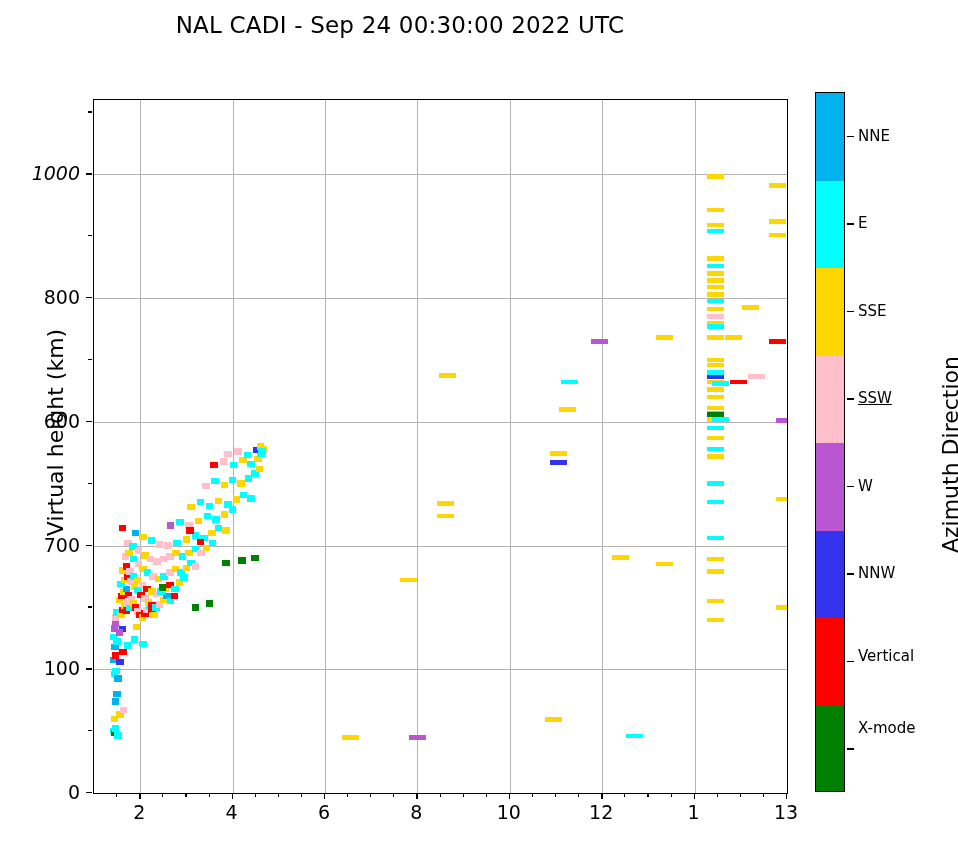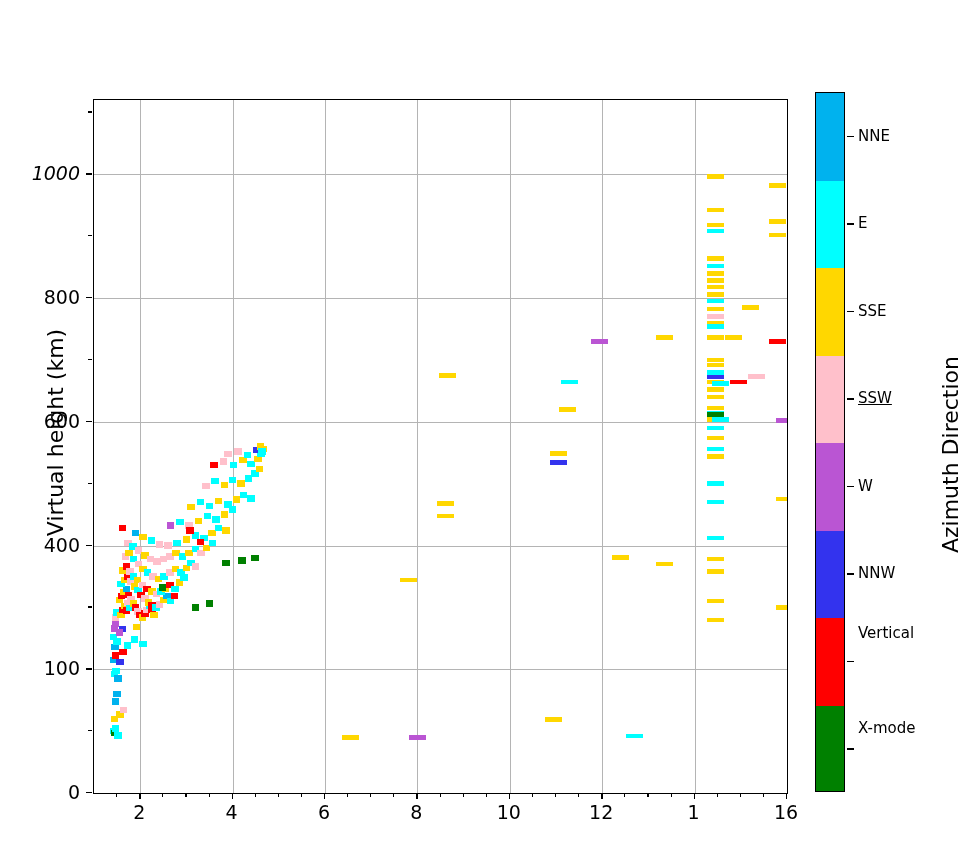--- a/index.html
+++ b/index.html
@@ -174,20 +174,21 @@
   
   .mark {
     position: absolute;
   }
 </style>
 </head>
 <body>
 
 <div id="root">
 
+  <div id="chart-title">NAL CADI - Sep 24 00:30:00 2022 UTC</div>
 
   <div id="plot-frame">
     <div id="plot-inner">
         <div class="gridline-v" style="left: 46.2px;"></div>
         <div class="gridline-v" style="left: 138.6px;"></div>
         <div class="gridline-v" style="left: 231px;"></div>
         <div class="gridline-v" style="left: 323.4px;"></div>
         <div class="gridline-v" style="left: 415.8px;"></div>
         <div class="gridline-v" style="left: 508.2px;"></div>
         <div class="gridline-v" style="left: 600.6px;"></div>
@@ -482,24 +483,24 @@
       <div class="tick-y-minor" style="top: 111.375px;"></div>
     </div>
   <div id="labels-layer">
       <div class="xticklabel" style="left: 109.2px;">2</div>
       <div class="xticklabel" style="left: 201.6px;">4</div>
       <div class="xticklabel" style="left: 294px;">6</div>
       <div class="xticklabel" style="left: 386.4px;">8</div>
       <div class="xticklabel" style="left: 478.8px;">10</div>
       <div class="xticklabel" style="left: 571.2px;">12</div>
       <div class="xticklabel" style="left: 663.6px;">1</div>
-      <div class="xticklabel" style="left: 756px;">16</div>
+      <div class="xticklabel" style="left: 756px;">13</div>
       <div class="yticklabel" style="top: 781px;">0</div>
       <div class="yticklabel" style="top: 657.25px;">100</div>
-      <div class="yticklabel" style="top: 533.5px;">400</div>
+      <div class="yticklabel" style="top: 533.5px;">700</div>
       <div class="yticklabel" style="top: 409.75px;">600</div>
       <div class="yticklabel" style="top: 286px;">800</div>
       <div class="yticklabel" style="top: 162.25px; font-style: italic;">1000</div>
     </div>
 
   <div id="ylabel">Virtual height (km)</div>
 
   <div id="colorbar">
       <div class="cbar-band" style="top: 0px; height: 88.1px; background: rgb(0, 178, 238);"></div>
       <div class="cbar-band" style="top: 87.5px; height: 88.1px; background: rgb(0, 255, 255);"></div>
@@ -517,19 +518,19 @@
       <div class="cbar-label" style="top: 223.25px;">E</div>
       <div class="cbar-tick" style="top: 310.75px;"></div>
       <div class="cbar-label" style="top: 310.75px;">SSE</div>
       <div class="cbar-tick" style="top: 398.25px;"></div>
       <div class="cbar-label" style="top: 398.25px; text-decoration: underline;">SSW</div>
       <div class="cbar-tick" style="top: 485.75px;"></div>
       <div class="cbar-label" style="top: 485.75px;">W</div>
       <div class="cbar-tick" style="top: 573.25px;"></div>
       <div class="cbar-label" style="top: 573.25px;">NNW</div>
       <div class="cbar-tick" style="top: 660.75px;"></div>
-      <div class="cbar-label" style="top: 633px;">Vertical</div>
+      <div class="cbar-label" style="top: 656px;">Vertical</div>
       <div class="cbar-tick" style="top: 748.25px;"></div>
       <div class="cbar-label" style="top: 728px;">X-mode</div>
     </div>
   <div id="cbar-title">Azimuth Direction</div>
 
 </div>
 
 </body></html>

